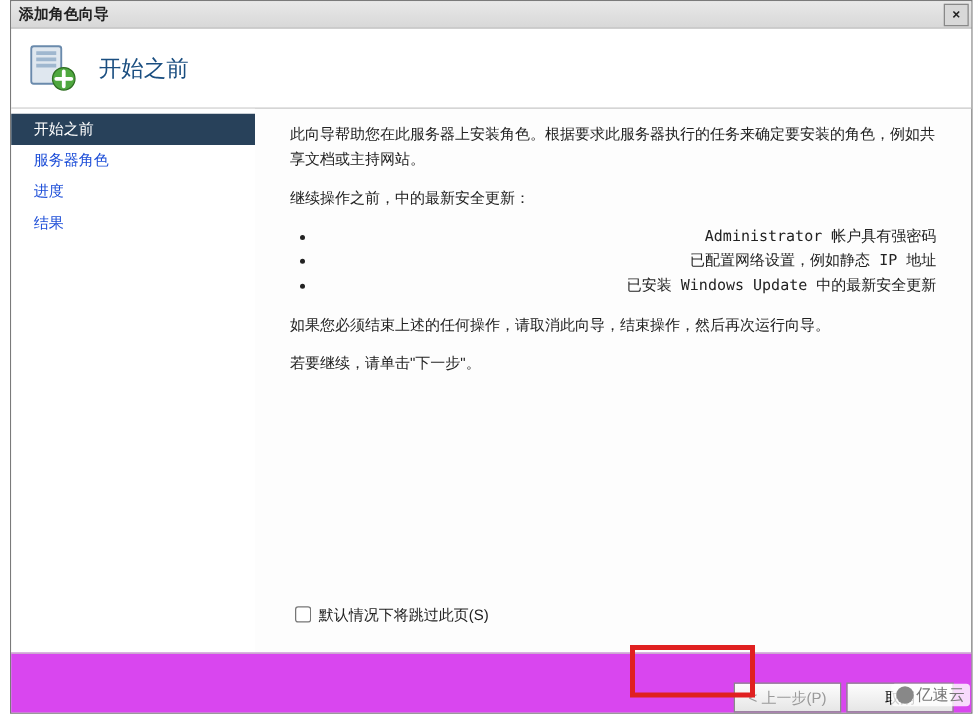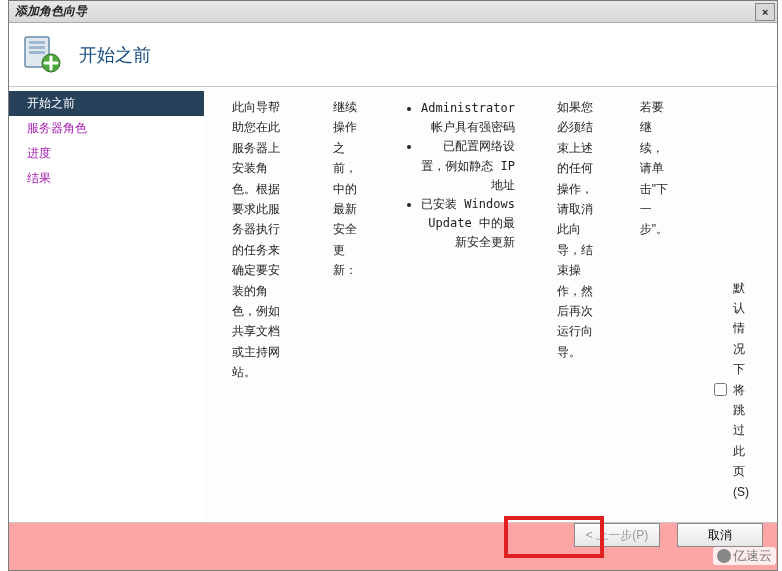--- a/index.html
+++ b/index.html
@@ -24,21 +24,20 @@
   }
   .titlebar {
     height: 22px;
     background: linear-gradient(#e8e8e8,#d8d8d8);
     border-bottom: 1px solid #aaa;
     display: flex;
     align-items: center;
     padding: 0 2px 0 6px;
     font-weight: bold;
     color: #222;
-    font-style: italic;
   }
   .titlebar .spacer { flex: 1; }
   .close-btn {
     width: 20px; height: 18px;
     background: #d8d8d8;
     border: 1px solid #888;
     display: flex; align-items: center; justify-content: center;
     font-family: Arial, sans-serif;
     font-size: 11px; font-weight: bold;
     cursor: default;
@@ -65,54 +64,54 @@
     display: flex;
     min-height: 0;
   }
   .sidebar {
     width: 195px;
     background: #fff;
     padding-top: 4px;
   }
   .sidebar-item {
     padding: 4px 8px 4px 18px;
-    color: #a21caf;
+    color: #1d4ed8;
     cursor: default;
   }
   .sidebar-item.active {
     background: #28415a;
     color: #fff;
   }
   .content {
     flex: 1;
     padding: 10px 28px 6px 28px;
     color: #222;
     line-height: 1.7;
     display: flex;
-    gap: 42px;
+    flex-direction: column;
   }
   .content p { margin: 0 0 10px 0; }
   .content ul { margin: 2px 0 12px 0; padding-left: 22px; text-align: right; }
   .content ul li { font-family: SimSun, monospace; line-height: 1.6; }
   .skip-row {
     margin-top: auto;
     padding-bottom: 14px;
     display: flex;
     align-items: center;
   }
   .skip-row input { margin-right: 6px; }
   .footer {
     height: 48px;
     border-top: 1px solid #c8c8c8;
     display: flex;
-    align-items: flex-start;
+    align-items: flex-end;
     justify-content: flex-end;
     padding: 0 14px;
-    gap: 17px;
-    background: #fca5a5;
+    gap: 4px;
+    background: #d946ef;
   }
   .wizbtn {
     min-width: 86px;
     height: 24px;
     border: 1px solid #8a8a8a;
     background: linear-gradient(#fdfdfd,#e6e6e6);
     font-size: 12px;
     padding: 0 10px;
     cursor: default;
   }

